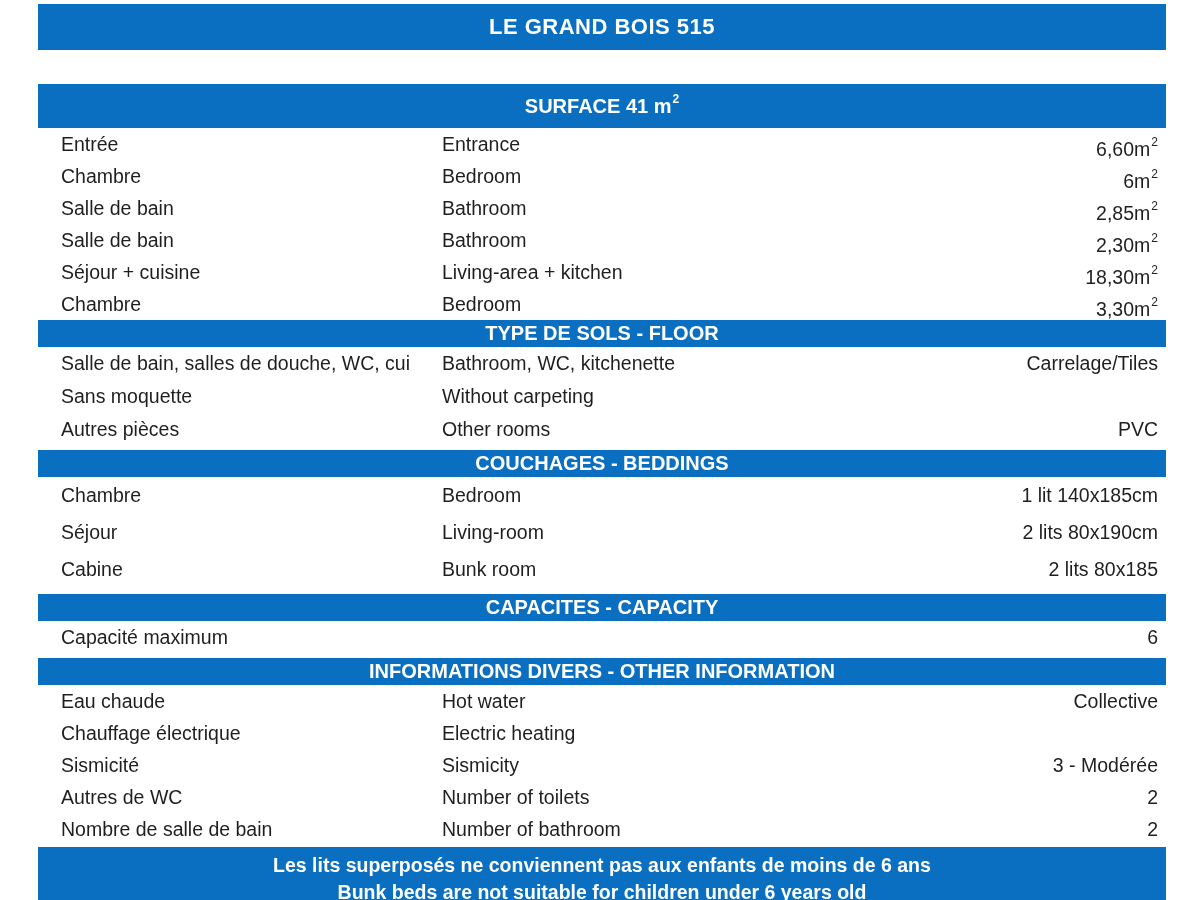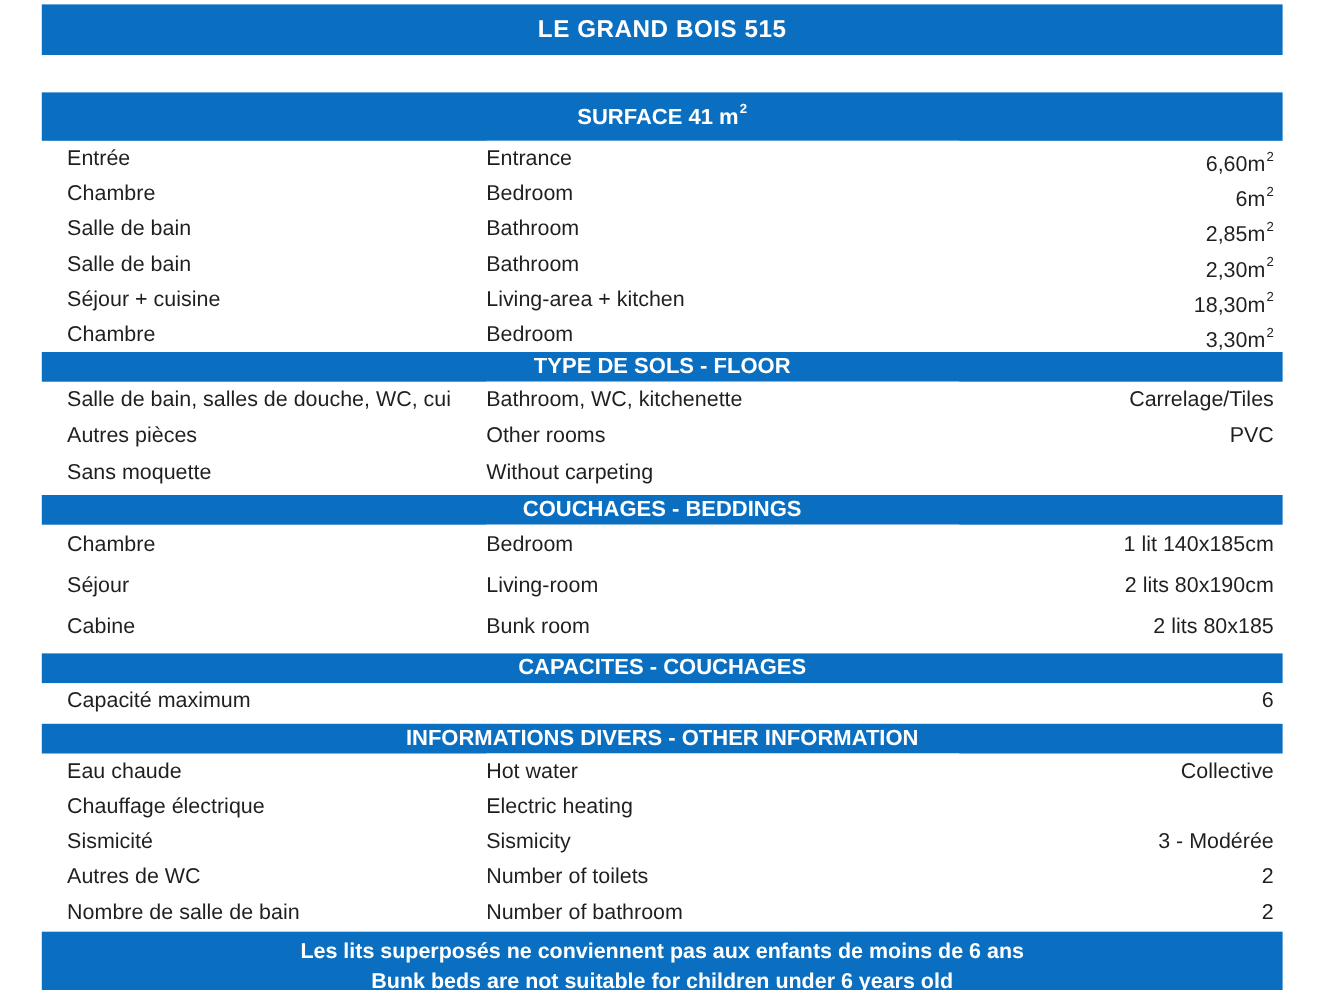--- a/index.html
+++ b/index.html
@@ -151,30 +151,30 @@
       <span>TYPE DE SOLS - FLOOR</span>
     </div>
     <div class="section-rows">
   <div class="row">
     <span class="cell-fr">Salle de bain, salles de douche, WC, cui</span>
     <span class="cell-en">Bathroom, WC, kitchenette</span>
     <span class="cell-value">Carrelage/Tiles</span>
   </div>
 
   <div class="row">
+    <span class="cell-fr">Sans moquette</span>
+    <span class="cell-en">Without carpeting</span>
+    <span class="cell-value"></span>
+  </div>
+
+  <div class="row">
     <span class="cell-fr">Autres pièces</span>
     <span class="cell-en">Other rooms</span>
     <span class="cell-value">PVC</span>
   </div>
-
-  <div class="row">
-    <span class="cell-fr">Sans moquette</span>
-    <span class="cell-en">Without carpeting</span>
-    <span class="cell-value"></span>
-  </div>
 </div>
   </div>
 
   <div class="section section-beddings">
     <div class="section-header">
       <span>COUCHAGES - BEDDINGS</span>
     </div>
     <div class="section-rows">
   <div class="row">
     <span class="cell-fr">Chambre</span>
@@ -191,21 +191,21 @@
   <div class="row">
     <span class="cell-fr">Cabine</span>
     <span class="cell-en">Bunk room</span>
     <span class="cell-value">2 lits 80x185</span>
   </div>
 </div>
   </div>
 
   <div class="section section-capacity">
     <div class="section-header">
-      <span>CAPACITES - COUCHAGES</span>
+      <span>CAPACITES - CAPACITY</span>
     </div>
     <div class="section-rows">
   <div class="row">
     <span class="cell-fr">Capacité maximum</span>
     <span class="cell-value">6</span>
   </div>
 </div>
   </div>
 
   <div class="section section-other">

